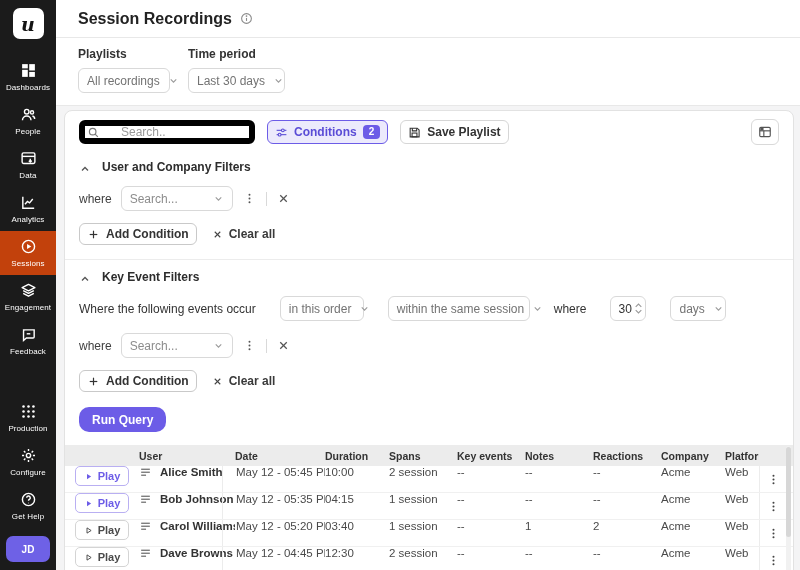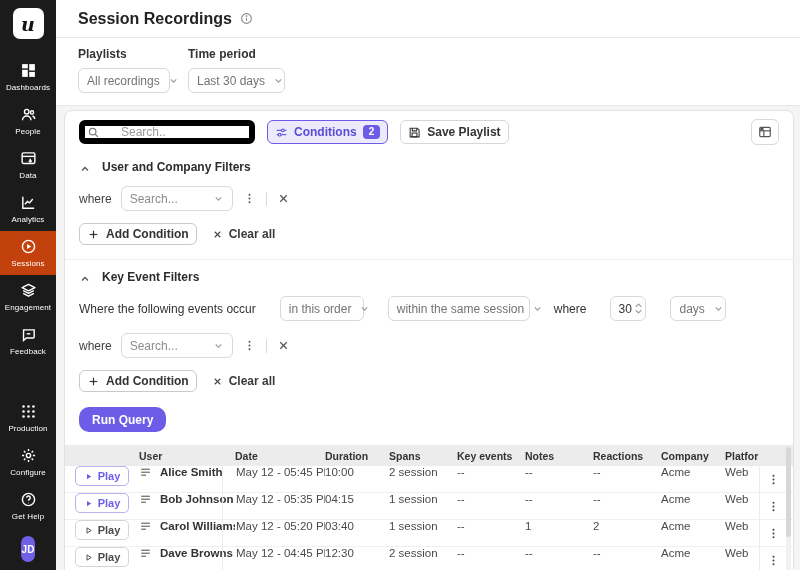--- a/index.html
+++ b/index.html
@@ -25,21 +25,21 @@
   .nav-item {
     width: 100%; display: flex; flex-direction: column; align-items: center;
     gap: 4px; padding: 7px 1px; cursor: pointer; color: #fff;
   }
   .nav-item.active { background: #c2410c; }
   .nav-icon { width: 17px; height: 17px; display: grid; place-items: center; }
   .nav-icon svg { width: 17px; height: 17px; }
   .nav-label { font-size: 8px; color: #fff; letter-spacing: .1px; }
   .nav-bottom { margin-top: auto; width: 100%; display: flex; flex-direction: column; }
   .avatar {
-    width: 14px; height: 26px; border-radius: 7px; background: #6e61e6;
+    width: 44px; height: 26px; border-radius: 7px; background: #6e61e6;
     color: #fff; font-size: 10px; font-weight: bold; display: grid; place-items: center;
     margin: 8px auto 8px; cursor: pointer;
   }
   
   .main { flex: 1; display: flex; flex-direction: column; background: #fff; min-width: 0; }
   .topbar {
     height: 38px; display: flex; align-items: center; gap: 8px;
     padding: 0 22px; border-bottom: 1px solid #e8e8e8; background: #fff;
   }
   .page-title { font-size: 16px; font-weight: bold; color: #222; }

